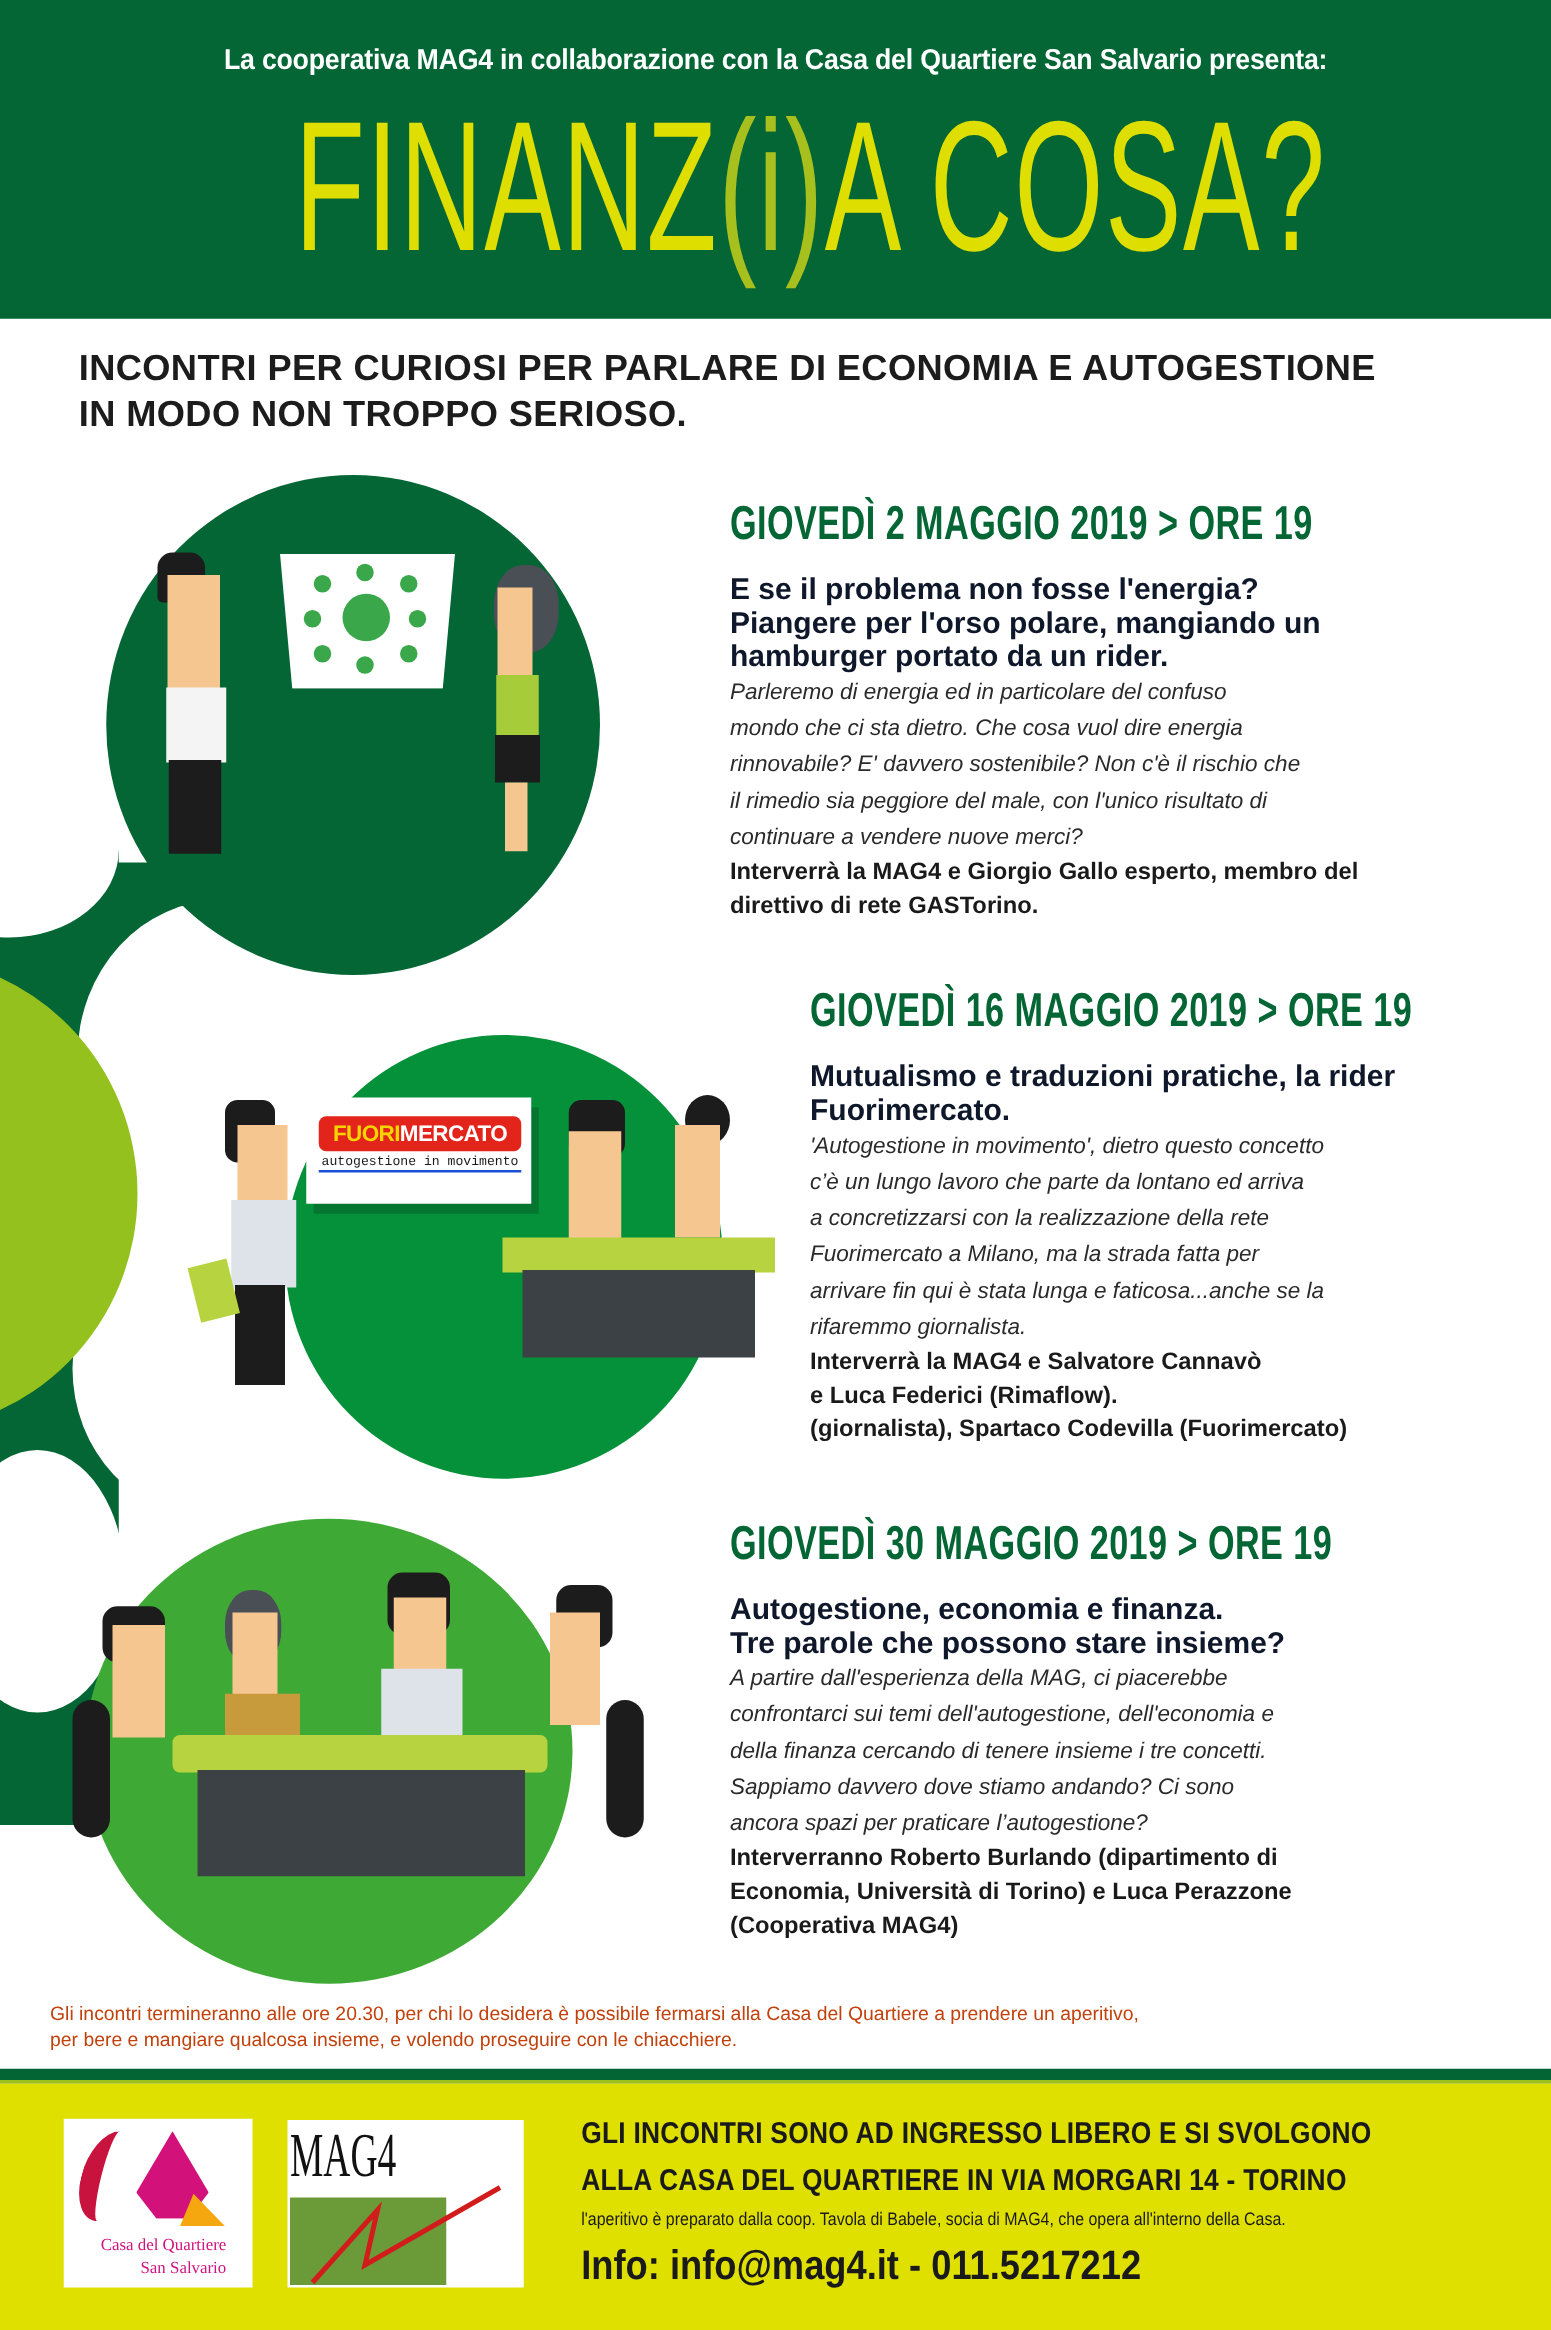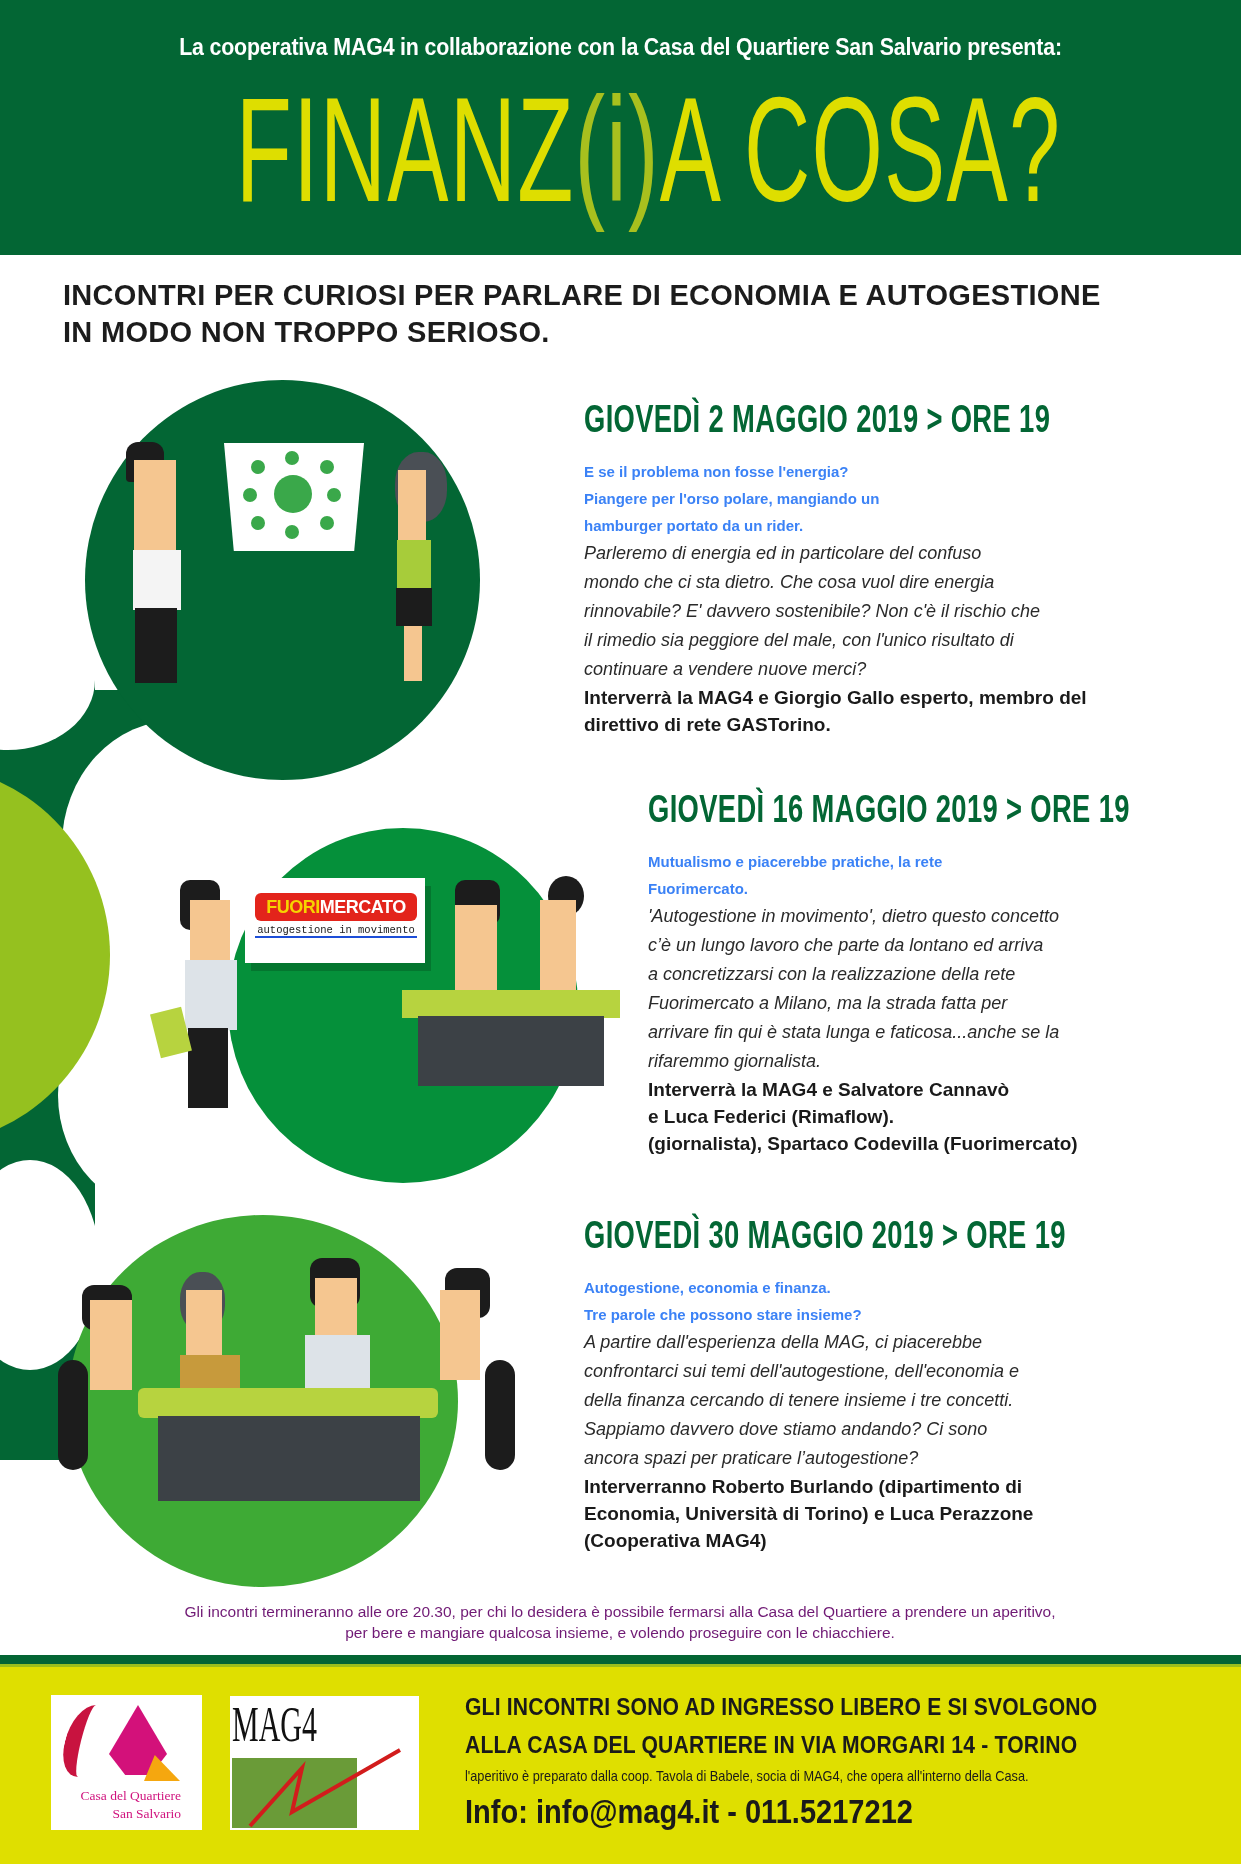--- a/index.html
+++ b/index.html
@@ -49,31 +49,31 @@
   .hair { background: #1c1c1c; }
   .shirt-white { background: #f4f4f4; }
   .pants { background: #1c1c1c; }
   .desk-top { background: #b7d33f; }
   .desk-body { background: #3c4146; }
 
   
   .event-date { font-family: "Liberation Sans", sans-serif; font-weight: bold; color: #036634;
                 font-size: 38px; line-height: 42px; letter-spacing: 0.5px; white-space: nowrap;
                 transform: scaleX(0.72); transform-origin: left center; }
-  .event-title { font-family: "Liberation Sans", sans-serif; font-weight: bold; font-size: 15px; line-height: 27px; color: #3b82f6; }
+  .event-title { font-family: "Liberation Sans", sans-serif; font-weight: bold; font-size: 24px; line-height: 27px; color: #0f172a; }
   .event-desc { font-family: "Liberation Sans", sans-serif; font-style: italic; font-size: 18px; line-height: 29px; color: #2a2a2a; }
   .event-speakers { font-family: "Liberation Sans", sans-serif; font-weight: bold; font-size: 19px; line-height: 27px; color: #1a1a1a; }
   .e1 { left: 584px; top: 398px; width: 640px; }
   .e2 { left: 648px; top: 788px; width: 590px; }
   .e3 { left: 584px; top: 1214px; width: 640px; }
   .event-block p { margin: 0; }
   .event-block .event-title { margin-top: 18px; }
 
   
-  .note { left: 40px; top: 1601px; width: 1160px; text-align: center; font-size: 15.5px; line-height: 21px; color: #701a75; }
+  .note { left: 40px; top: 1601px; width: 1160px; text-align: left; font-size: 15.5px; line-height: 21px; color: #c2410c; }
 
   
   .footer-strip { left: 0; top: 1655px; width: 1241px; height: 9px; background: #046534; }
   .footer-lime { left: 0; top: 1664px; width: 1241px; height: 3px; background: #9bbf1c; }
   .footer { left: 0; top: 1667px; width: 1241px; height: 197px; background: #dfdf00; }
   .logo-box { background: #ffffff; padding-left: 13px; }
   .logo-casa { left: 51px; top: 1695px; width: 138px; height: 135px; font-family: Liberation Serif, serif; }
   .logo-mag { left: 230px; top: 1696px; width: 176px; height: 134px; }
   .casa-text { left: 0; top: 92px; width: 130px; text-align: right; font-size: 13.5px; line-height: 18px; color: #d0137e; }
   .mag-text { left: 2px; top: 2px; font-family: "Liberation Serif", serif; font-size: 50px; line-height: 52px; color: #111;
@@ -186,21 +186,21 @@
   </div>
   <div class="event-speakers">
     <p>Interverrà la MAG4  e Giorgio Gallo esperto, membro del</p>
     <p>direttivo di rete GASTorino.</p>
   </div>
 </div>
 
 <div class="abs event-block e2">
   <div class="event-date">GIOVEDÌ 16 MAGGIO 2019 &gt; ORE 19</div>
   <div class="event-title">
-    <p>Mutualismo e piacerebbe pratiche, la rete</p>
+    <p>Mutualismo e traduzioni pratiche, la rider</p>
     <p>Fuorimercato.</p>
   </div>
   <div class="event-desc">
     <p>'Autogestione in movimento', dietro questo concetto</p>
     <p>c’è un lungo lavoro che parte da lontano ed  arriva</p>
     <p>a concretizzarsi con la realizzazione della rete</p>
     <p>Fuorimercato a Milano, ma la strada fatta per</p>
     <p>arrivare fin qui è stata lunga e faticosa...anche se la</p>
     <p>rifaremmo giornalista.</p>
   </div>

